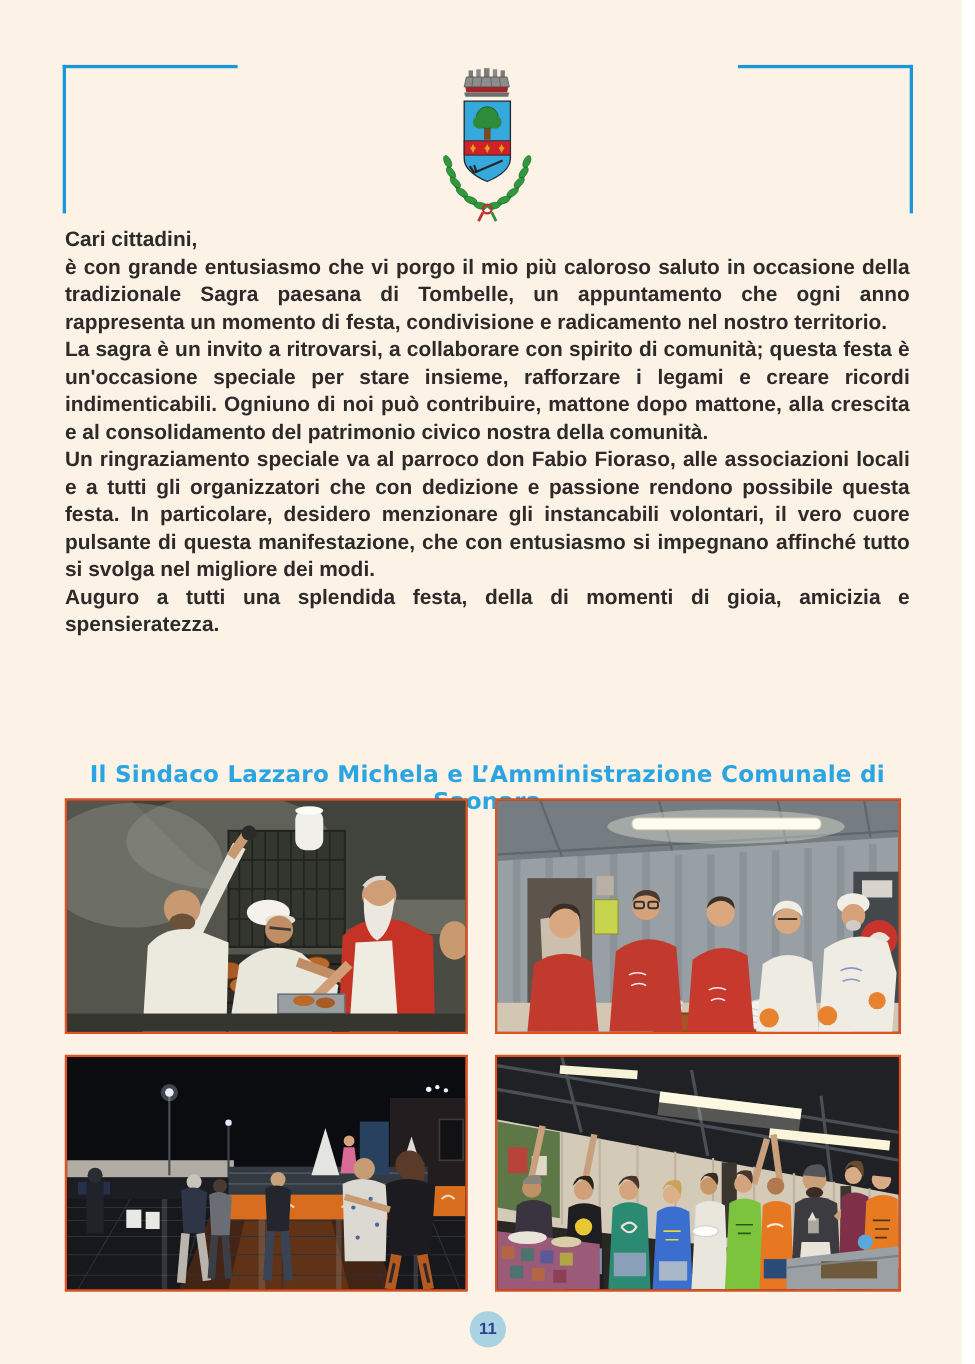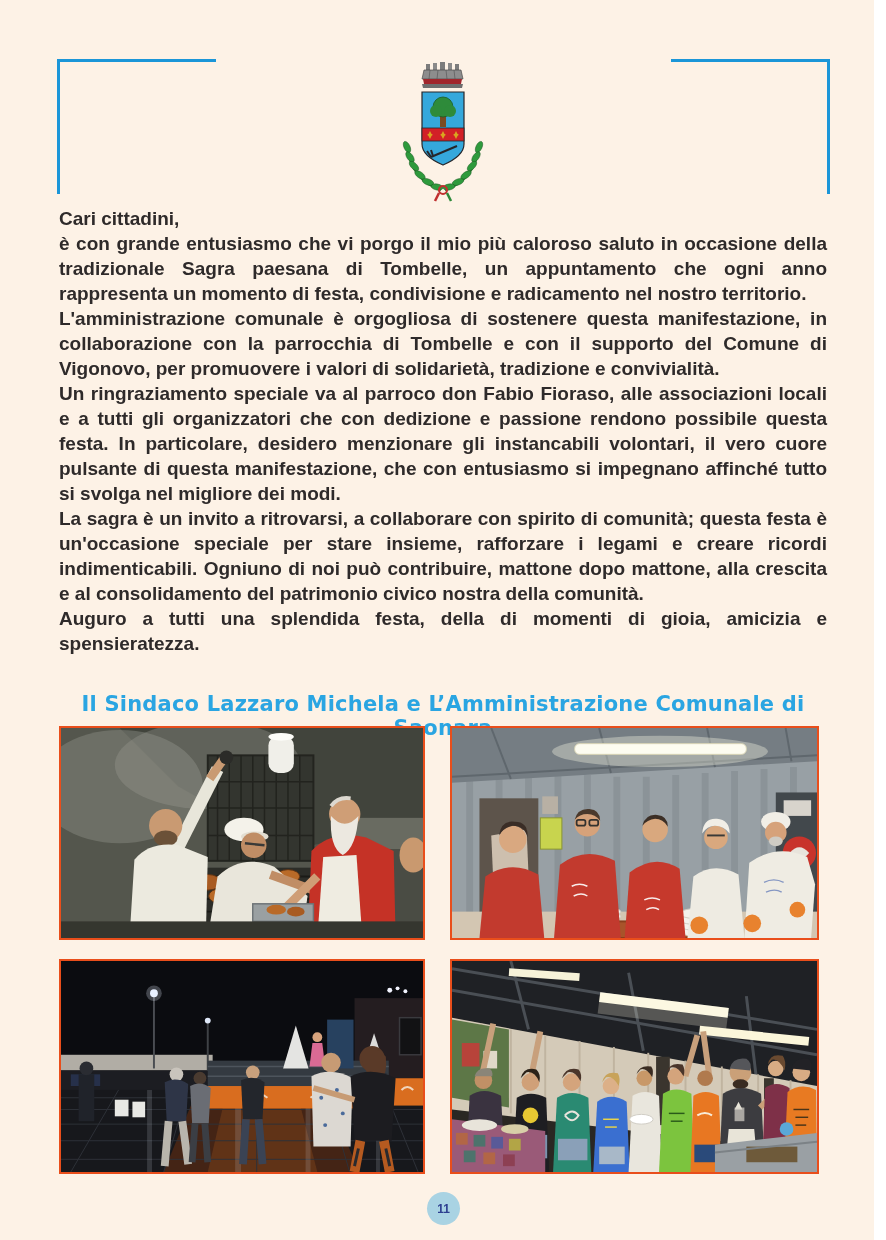--- a/index.html
+++ b/index.html
@@ -37,21 +37,21 @@
     display:grid;grid-template-columns:366px 369px;grid-template-rows:214px 215px;
     column-gap:25px;row-gap:19px;
   }
   .photo{border:2px solid #e94e1b;background:#333;}
   .photo svg{display:block;width:100%;height:100%;}
   
   .page-num{
     position:absolute;left:427px;top:1192px;width:33px;height:33px;
     border-radius:50%;background:#a9d3e3;
     display:flex;align-items:center;justify-content:center;
-    color:#2d3f90;font-size:12px;font-weight:bold;
+    color:#2d3f90;font-size:15px;font-weight:bold;
   }
 </style>
 </head>
 <body>
 
 <div class="page">
 
   <div class="bracket left"></div>
   <div class="bracket right"></div>
 
@@ -121,23 +121,22 @@
           <path d="M38,105 L34,99"></path>
           <path d="M40,104 L38,98"></path>
         </g>
       </g>
     </svg>
   </div>
 
   <div class="letter">
     <p class="salutation">Cari cittadini,</p>
     <p>è con grande entusiasmo che vi porgo il mio più caloroso saluto in occasione della tradizionale Sagra paesana di Tombelle, un appuntamento che ogni anno rappresenta un momento di festa, condivisione e radicamento nel nostro territorio.</p>
-    <p class="bold">L'amministrazione comunale è orgogliosa di sostenere questa manifestazione, in collaborazione con la parrocchia di Tombelle e con il supporto del Comune di Vigonovo, per promuovere i valori di solidarietà, tradizione e convivialità.</p>
+    <p>La sagra è un invito a ritrovarsi, a collaborare con spirito di comunità; questa festa è un'occasione speciale per stare insieme, rafforzare i legami e creare ricordi indimenticabili. Ogniuno di noi può contribuire, mattone dopo mattone, alla crescita e al consolidamento del patrimonio civico nostra della comunità.</p>
     <p>Un ringraziamento speciale va al parroco don Fabio Fioraso, alle associazioni locali e a tutti gli organizzatori che con dedizione e passione rendono possibile questa festa. In particolare, desidero menzionare gli instancabili volontari, il vero cuore pulsante di questa manifestazione, che con entusiasmo si impegnano affinché tutto si svolga nel migliore dei modi.</p>
-    <p>La sagra è un invito a ritrovarsi, a collaborare con spirito di comunità; questa festa è un'occasione speciale per stare insieme, rafforzare i legami e creare ricordi indimenticabili. Ogniuno di noi può contribuire, mattone dopo mattone, alla crescita e al consolidamento del patrimonio civico nostra della comunità.</p>
     <p>Auguro a tutti una splendida festa, della di momenti di gioia, amicizia e spensieratezza.</p>
   </div>
 
   <div class="signature">Il Sindaco Lazzaro Michela e L’Amministrazione Comunale di Saonara</div>
 
   <div class="photos">
 
     <div class="photo" aria-label="volontari-alla-griglia-con-carne">
       <svg viewBox="0 0 370 215" preserveAspectRatio="none">
         <rect width="370" height="215" fill="#54564d"></rect>

